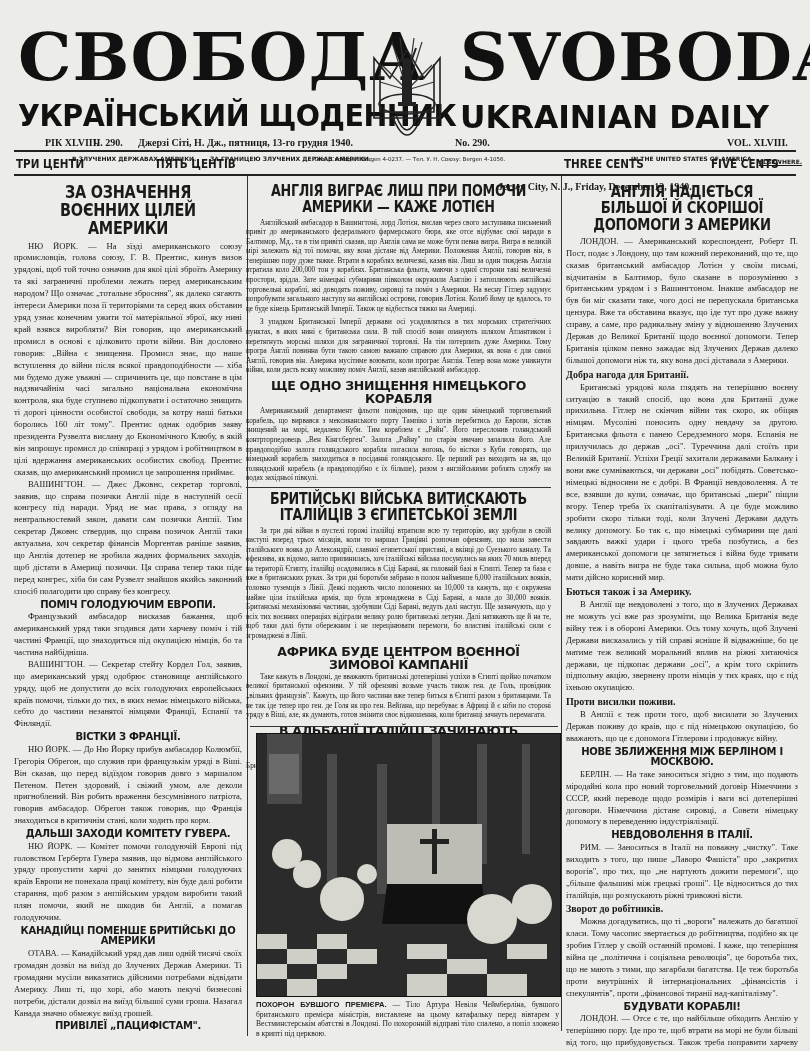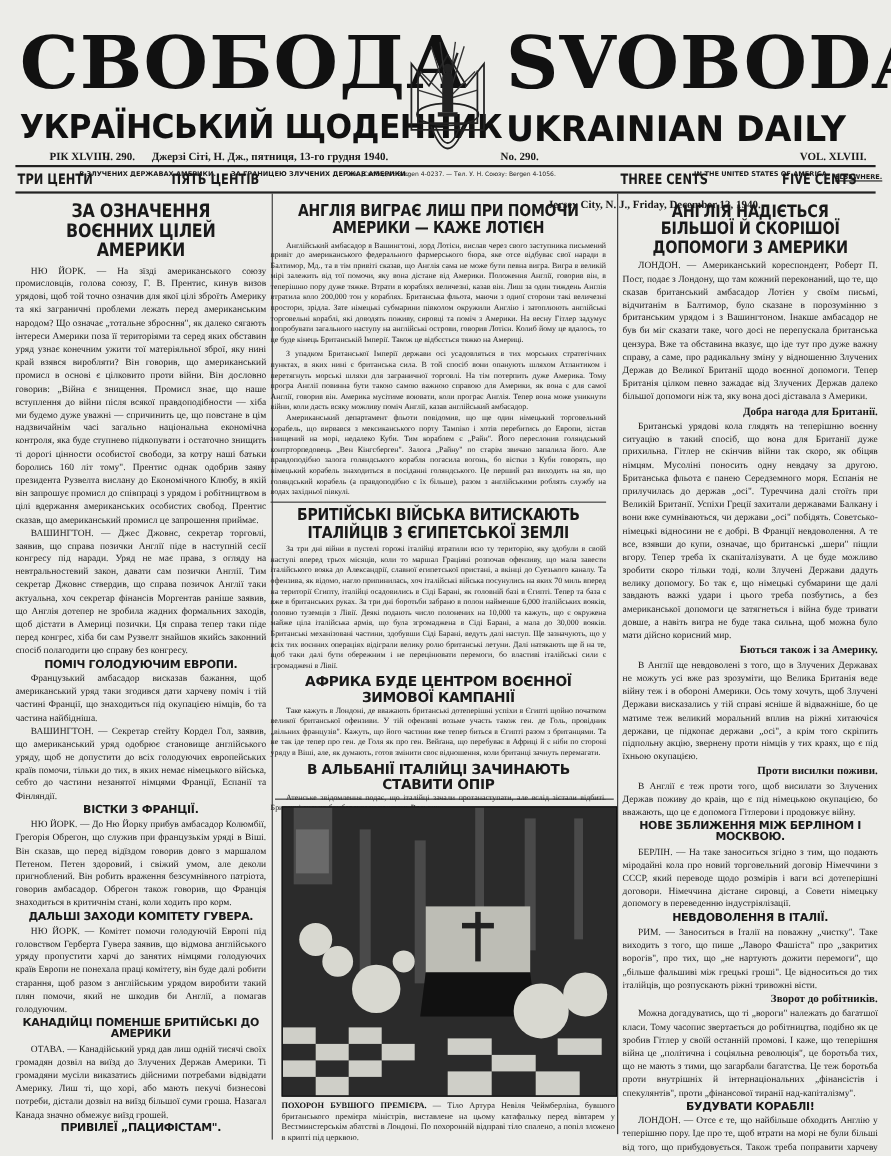--- a/index.html
+++ b/index.html
@@ -19,26 +19,26 @@
   .pricebar span{position:absolute;white-space:nowrap;}
   .pb-big{font-weight:bold;font-size:13px;top:4px;transform:scaleX(0.8);transform-origin:left;}
   .pb-small{font-size:6px;font-weight:bold;top:3px;line-height:7px;}
   .pb-tel{font-size:5.5px;top:4px;line-height:7px;}
   .col{position:absolute;top:180px;font-size:8.6px;line-height:11.9px;text-align:justify;}
   .col p{margin:0;text-indent:14px;}
   .hd{font-family:"DejaVu Sans",sans-serif;font-weight:bold;text-align:center;line-height:1.05;margin:4px 0 3px;letter-spacing:-0.3px;}
   .hd-l{font-size:17px;transform:scaleX(0.85);}
   .hd-m{font-size:12.5px;margin:3px 0 2px;}
   .hd-s{font-size:10px;margin:2px 0 1px;}
-  .hd-sub{font-family:"Liberation Serif",serif;font-weight:bold;font-size:10px;text-align:right;margin:2px 0 1px;}
+  .hd-sub{font-family:"Liberation Serif",serif;font-weight:bold;font-size:10px;text-align:left;margin:2px 0 1px;}
   .vr{position:absolute;top:176px;width:1px;background:#333;}
   .small{font-size:7.2px;line-height:9.6px;}
   .photo{position:absolute;left:256px;top:733px;width:303px;height:262px;background:#2a2a2a;border:1px solid #111;overflow:hidden;}
   .caption{position:absolute;left:256px;top:1000px;width:303px;font-size:7.6px;line-height:9.6px;text-align:justify;}
-  .caption b{font-family:Liberation Serif, serif;}
+  .caption b{font-family:Liberation Sans, sans-serif;}
   .mid-rule{position:absolute;left:250px;width:308px;height:1px;background:#333;}
 </style>
 </head>
 <body>
 
 <div class="page">
 
   <div class="mast-left big big-cyr">СВОБОДА</div>
   <div class="mast-right big big-lat">SVOBODA</div>
   <div class="mast-left sub sub-cyr">УКРАЇНСЬКИЙ ЩОДЕННИК</div>
@@ -116,20 +116,21 @@
 
     <div class="hd hd-s">ПРИВІЛЕЇ „ПАЦИФІСТАМ".</div>
 
   </div>
 
   <div class="col small" style="left:246px;width:305px;">
     <div class="hd hd-l" style="font-size:15px;">АНГЛІЯ ВИГРАЄ ЛИШ ПРИ ПОМОЧИ АМЕРИКИ — КАЖЕ ЛОТІЄН</div>
     <p>Англійський амбасадор в Вашингтоні, лорд Лотієн, вислав через свого заступника письмений привіт до американського федерального фармерського бюра, яке отсе відбуває свої наради в Балтимор, Мд., та в тім привіті сказав, що Англія сама не може бути певна вигра. Вигра в великій мірі залежить від тої помочи, яку вона дістане від Америки. Положення Англії, говорив він, в теперішню пору дуже тяжке. Втрати в кораблях величезні, казав він. Лиш за один тиждень Англія втратила коло 200,000 тон у кораблях. Британська фльота, маючи з одної сторони такі величезні простори, зрідла. Зате німецькі субмарини півколом окружили Англію і затоплюють англійські торговельні кораблі, які доводять поживу, сировці та поміч з Америки. На весну Гітлер задумує попробувати загального наступу на англійські острови, говорив Лотієн. Колиб йому це вдалось, то це буде кінець Британській Імперії. Також це відбєсться тяжко на Америці.</p>
     <p style="margin-top:4px;">З упадком Британської Імперії держави осі усадовляться в тих морських стратегічних пунктах, в яких нині є британська сила. В той спосіб вони опанують шляхом Атлантиком і перетягнуть морські шляхи для заграничної торговлі. На тім потерпить дуже Америка. Тому програ Англії повинна бути такою самою важною справою для Америки, як вона є для самої Англії, говорив він. Америка мусітиме воювати, коли програє Англія. Тепер вона може уникнути війни, коли дасть всяку можливу поміч Англії, казав англійський амбасадор.</p>
 
+    <div class="hd hd-m">ЩЕ ОДНО ЗНИЩЕННЯ НІМЕЦЬКОГО КОРАБЛЯ</div>
     <p>Американський департамент фльоти повідомив, що ще один німецький торговельний корабель, що вирвався з мексиканського порту Тампіко і хотів перебитись до Европи, зістав знищений на морі, недалеко Куби. Тим кораблем є „Райн". Його переслонив голяндський контрторпедовець „Вен Кінгсберген". Залога „Райну" по старім звичаю запалила його. Але правдоподібно залога голяндського корабля погасила вогонь, бо вістки з Куби говорять, що німецький корабель знаходиться в посіданні голяндського. Це перший раз виходить на яв, що голяндський корабель (а правдоподібно є їх більше), разом з англійськими роблять службу на водах західньої півкулі.</p>
 
     <div style="height:1px;background:#333;margin:3px 0;"></div>
     <div class="hd hd-l" style="font-size:15px;">БРИТІЙСЬКІ ВІЙСЬКА ВИТИСКАЮТЬ ІТАЛІЙЦІВ З ЄГИПЕТСЬКОЇ ЗЕМЛІ</div>
     <p>За три дні війни в пустелі горожі італійці втратили всю ту територію, яку здобули в своїй наступі вперед трьох місяців, коли то маршал Граціяні розпочав офензиву, що мала завести італійського вояка до Александрії, славної египетської пристані, а вкінці до Суезького каналу. Та офензива, як відомо, нагло припинилась, хоч італійські війська посунулись на яких 70 миль вперед на території Єгипту, італійці осадовились в Сіді Барані, як головній базі в Єгипті. Тепер та база є вже в британських руках. За три дні боротьби забрано в полон найменше 6,000 італійських вояків, головно туземців з Лівії. Деякі подають число полонених на 10,000 та кажуть, що є окружена майже ціла італійська армія, що була згромаджена в Сіді Барані, а мала до 30,000 вояків. Британські механізовані частини, здобувши Сіді Барані, ведуть далі наступ. Ще зазначують, що у всіх тих воєнних операціях відіграли велику ролю британські летуни. Далі натякають ще й на те, щоб таки далі бути обережним і не перецінювати перемоги, бо властиві італійські сили є згромаджені в Лівії.</p>
 
     <div class="hd hd-m">АФРИКА БУДЕ ЦЕНТРОМ ВОЄННОЇ ЗИМОВОЇ КАМПАНІЇ</div>
     <p>Таке кажуть в Лондоні, де вважають британські дотеперішні успіхи в Єгипті щойно початком великої британської офензиви. У тій офензиві возьме участь також ген. де Голь, провідник „вільних французів". Кажуть, що його частини вже тепер биться в Єгипті разом з британцями. Та не так іде тепер про ген. де Голя як про ген. Вейґана, що перебуває в Африці й є ніби по стороні уряду в Віші, але, як думають, готов змінити своє відношення, коли британці зачнуть перемагати.</p>
 
     <div class="hd hd-m">В АЛЬБАНІЇ ІТАЛІЙЦІ ЗАЧИНАЮТЬ СТАВИТИ ОПІР</div>

